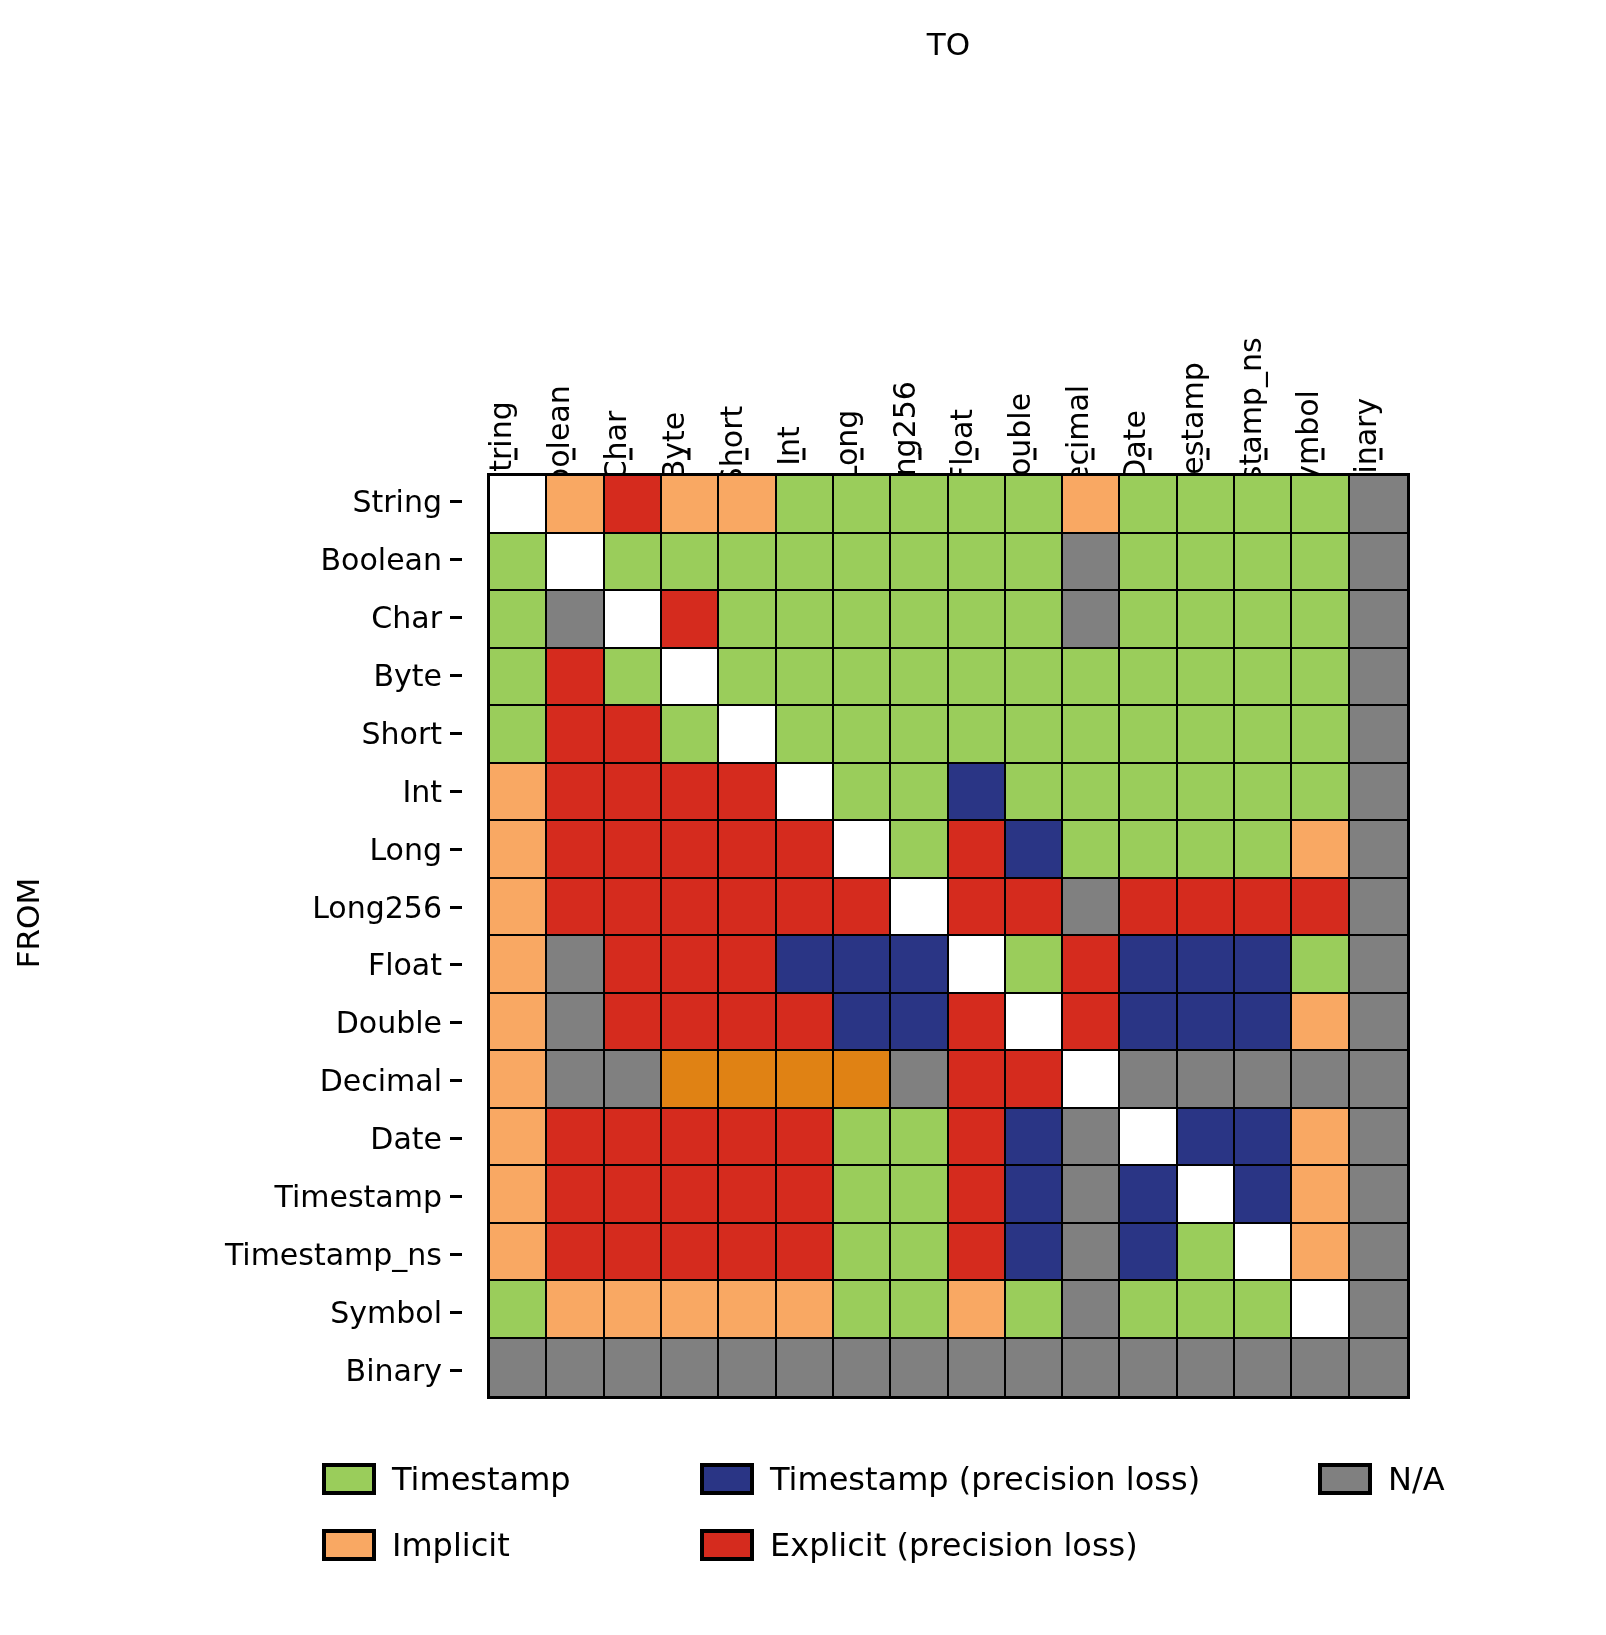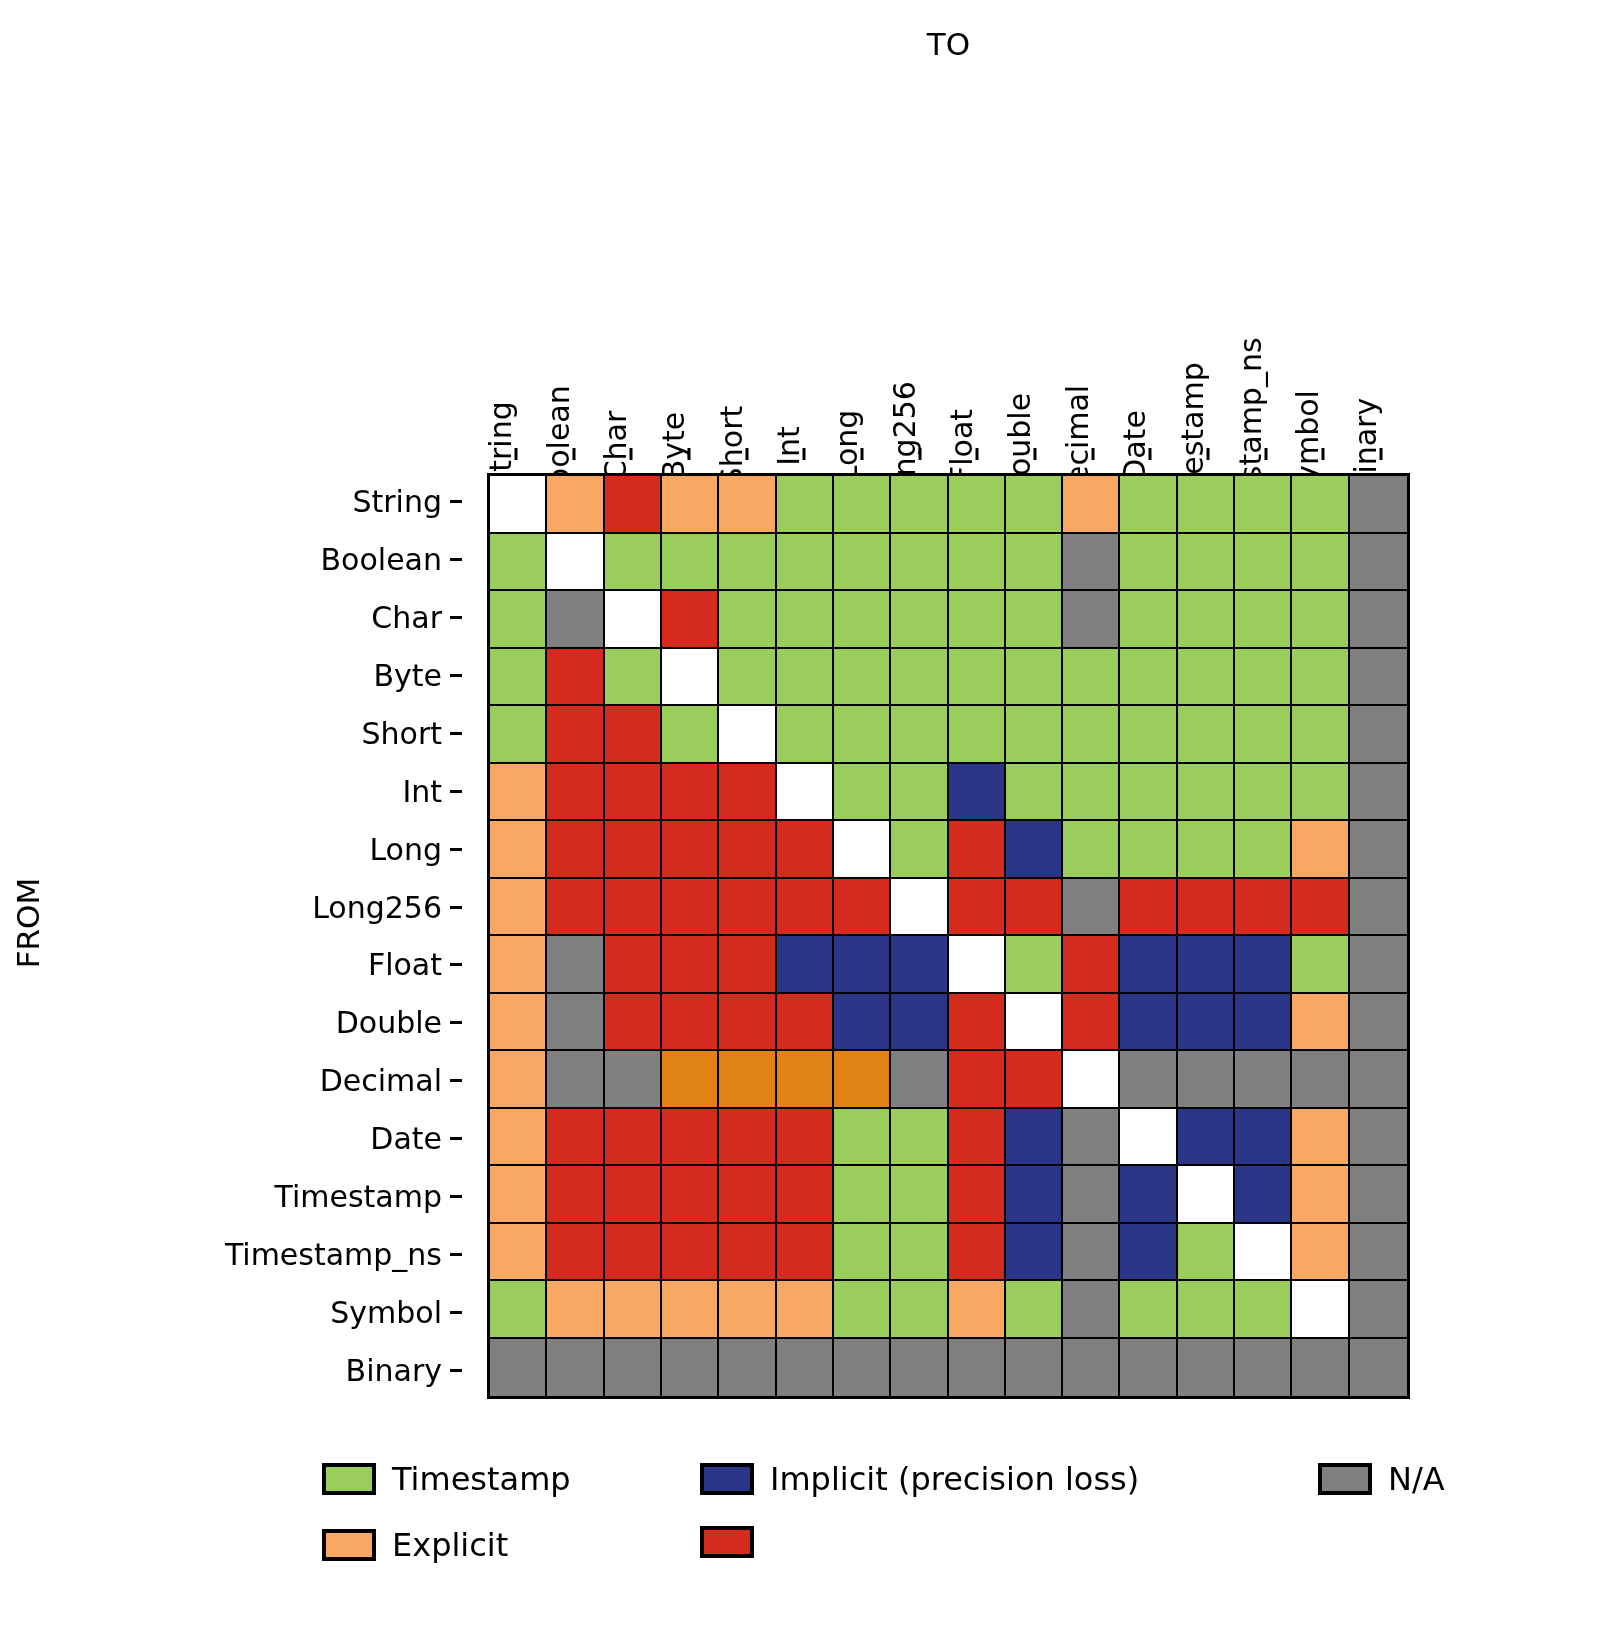--- a/index.html
+++ b/index.html
@@ -551,26 +551,27 @@
     <div class="cell lastcol lastrow" title="Binary → Binary: N/A" style="background: rgb(128, 128, 128);"></div>
   </div>
 
 <div id="legend">
     <div class="legend-item lg-r0 lg-c0">
       <span class="legend-swatch" style="background: rgb(154, 205, 91);"></span>
       <span>Timestamp</span>
     </div>
     <div class="legend-item lg-r1 lg-c0">
       <span class="legend-swatch" style="background: rgb(249, 168, 99);"></span>
-      <span>Explicit</span>
+      <span>Implicit</span>
     </div>
     <div class="legend-item lg-r0 lg-c1">
       <span class="legend-swatch" style="background: rgb(42, 53, 133);"></span>
-      <span>Implicit (precision loss)</span>
+      <span>Timestamp (precision loss)</span>
     </div>
     <div class="legend-item lg-r1 lg-c1">
       <span class="legend-swatch" style="background: rgb(213, 43, 30);"></span>
+      <span>Explicit (precision loss)</span>
     </div>
     <div class="legend-item lg-r0 lg-c2">
       <span class="legend-swatch" style="background: rgb(128, 128, 128);"></span>
       <span>N/A</span>
     </div>
   </div>
 
 </body></html>

